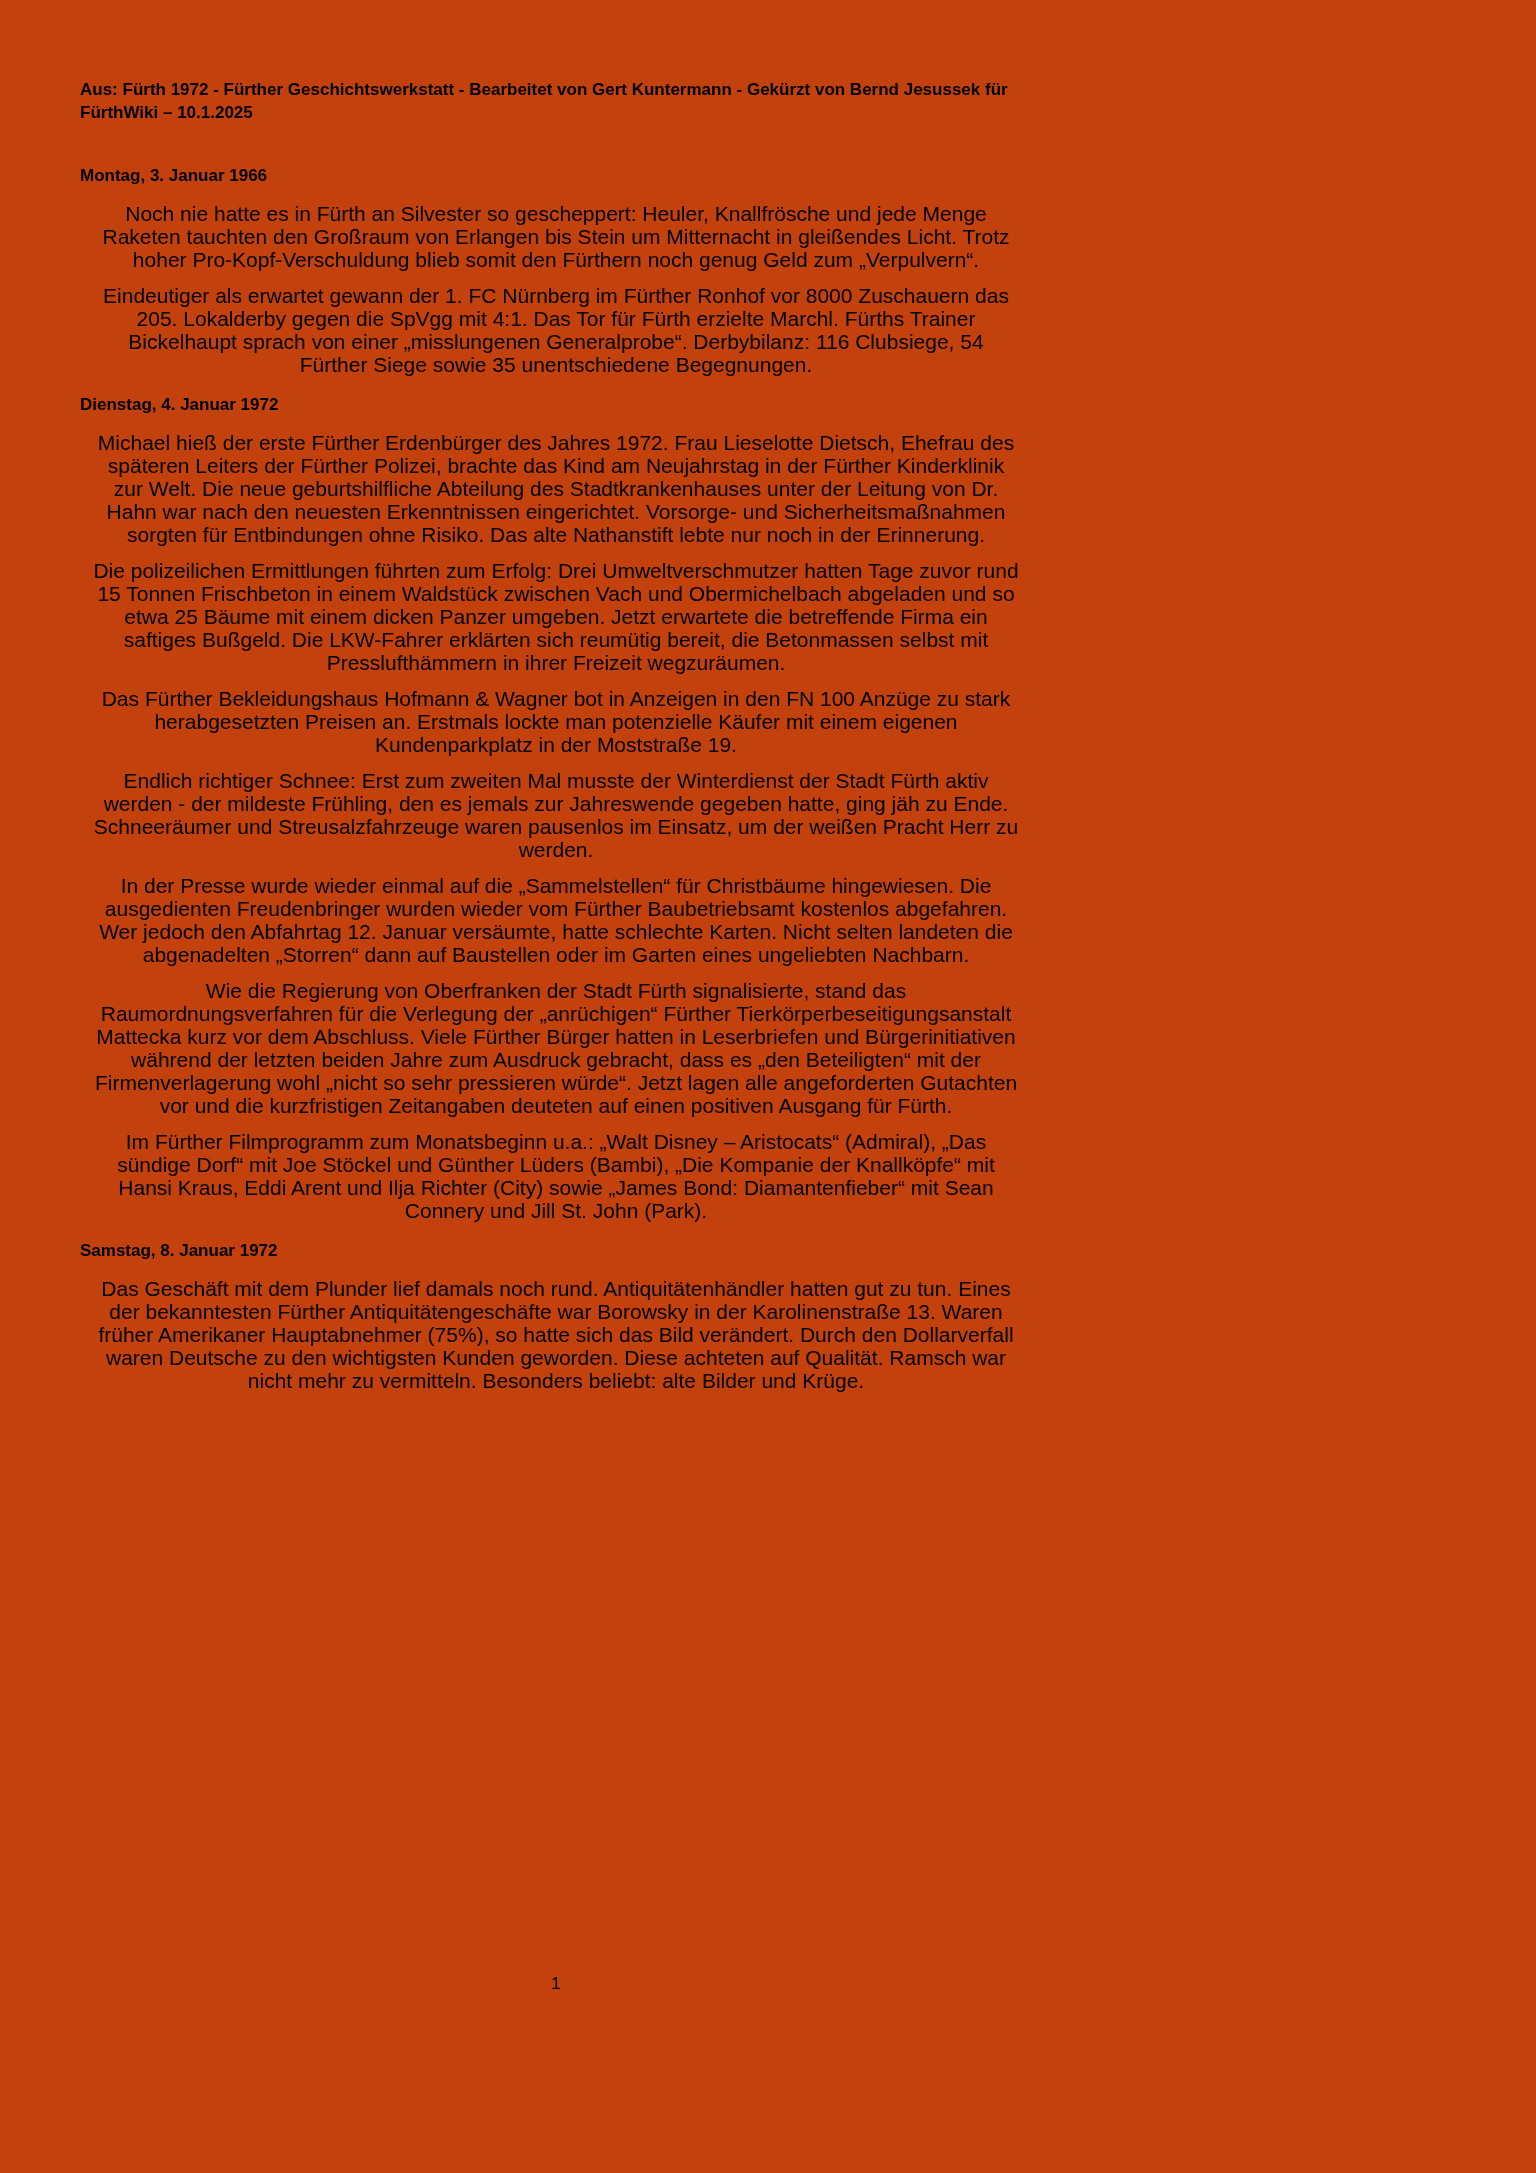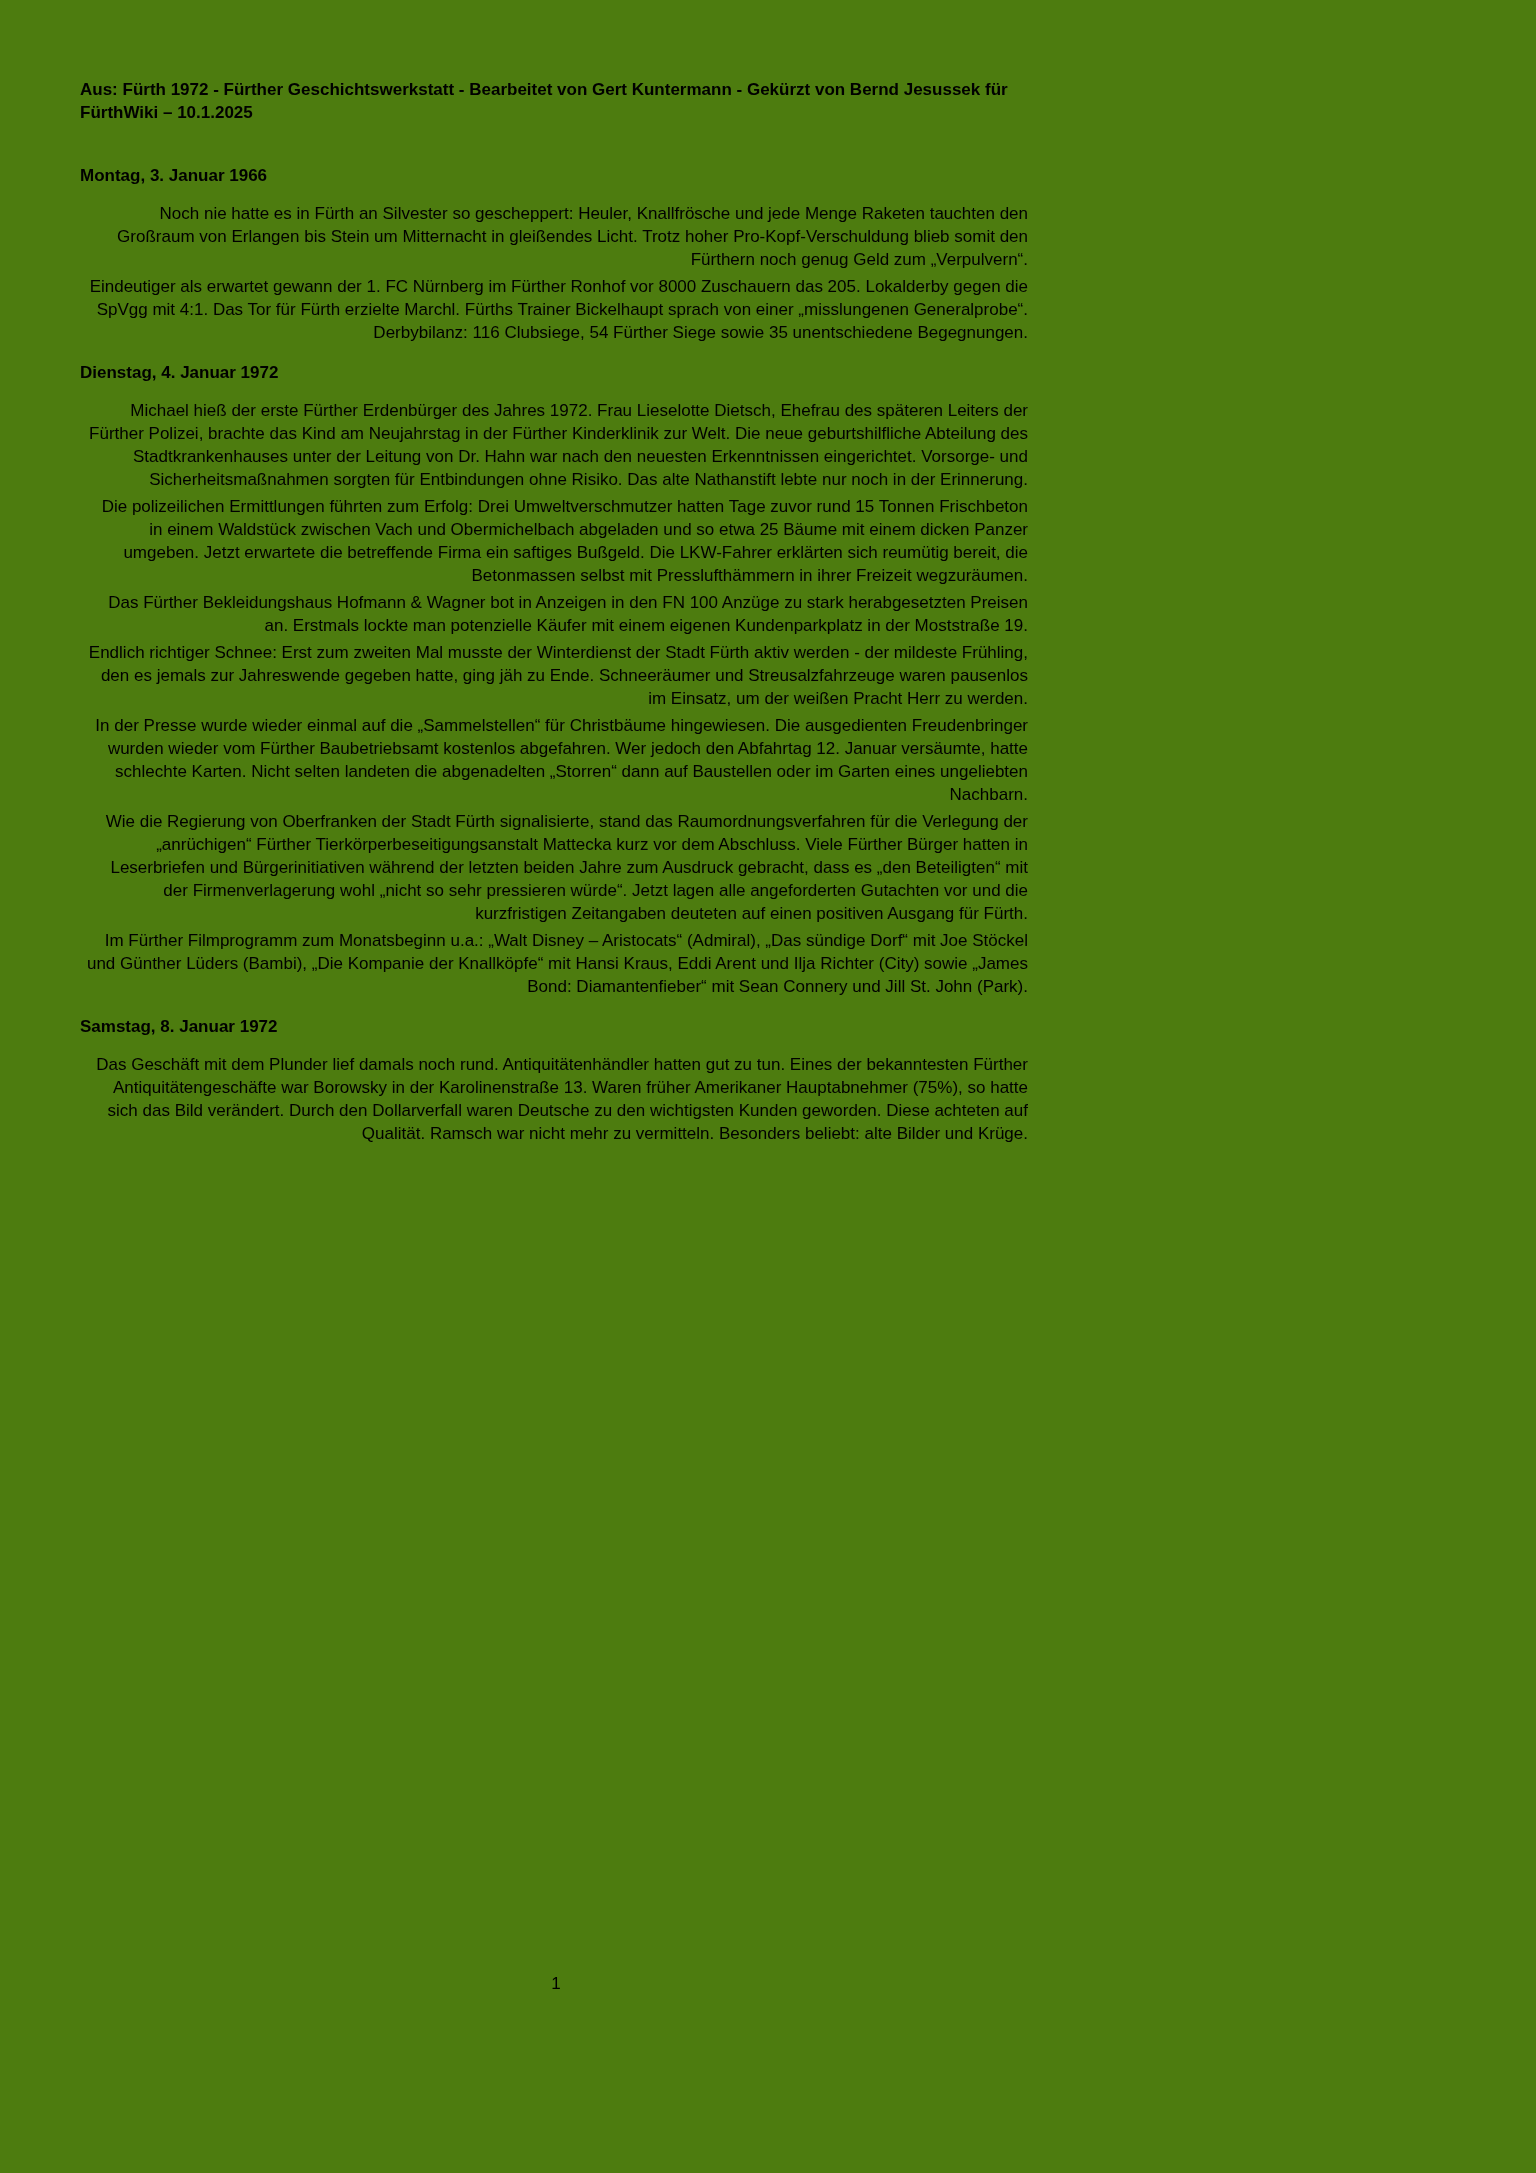--- a/index.html
+++ b/index.html
@@ -9,42 +9,42 @@
     height: 2173px;
     position: relative;
     font-family: "Liberation Sans", "DejaVu Sans", sans-serif;
     color: #000000;
     -webkit-font-smoothing: antialiased;
   }
   .page {
     position: absolute;
     inset: 0;
     padding: 78px 0 0 80px;
-    background: #4d7c0f;
+    background: #c2410c;
   }
   .content {
     width: 952px;
   }
   .doc-header {
     font-weight: bold;
     font-size: 17px;
     line-height: 23px;
     margin-bottom: 40px;
   }
   .day-heading {
     font-weight: bold;
     font-size: 17px;
     line-height: 23px;
     margin: 17px 0 15px 0;
   }
   .body-p {
-    font-size: 17px;
+    font-size: 21px;
     line-height: 23px;
-    margin: 4px;
-    text-align: right;
+    margin: 13px;
+    text-align: center;
   }
   .page-number {
     position: absolute;
     top: 1972px;
     left: 80px;
     width: 952px;
     text-align: center;
     font-size: 17px;
     line-height: 23px;
   }

